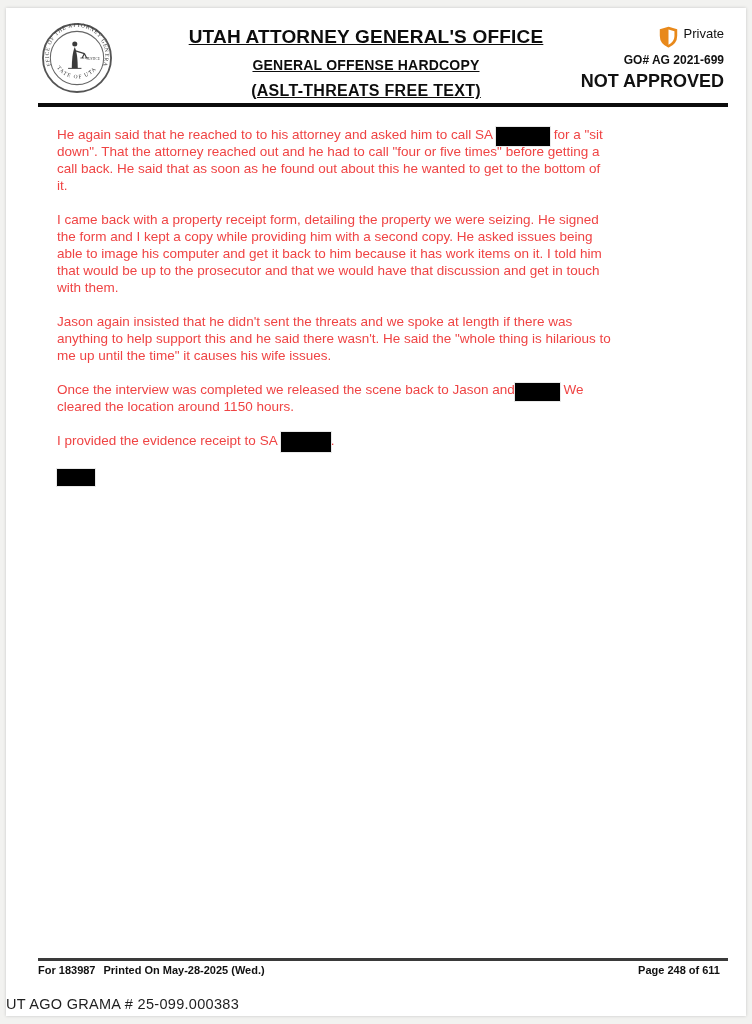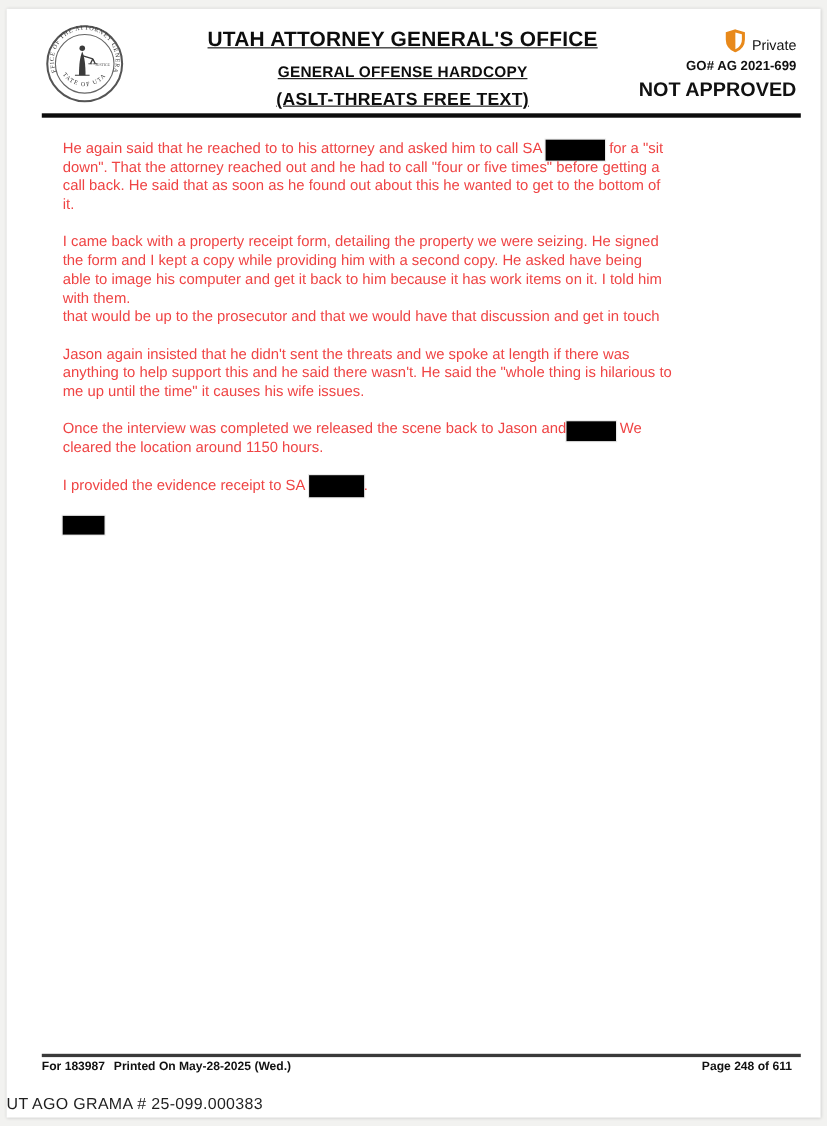--- a/index.html
+++ b/index.html
@@ -7,21 +7,21 @@
   .viewport{position:relative;width:752px;height:1024px;background:#f2f2f0;overflow:hidden;}
   .page{position:absolute;left:6px;top:8px;width:740px;height:1008px;background:#ffffff;
         box-shadow:0 0 3px rgba(0,0,0,.18);}
   
   .seal{position:absolute;left:34px;top:12px;width:74px;height:76px;}
   .hdr-center{position:absolute;left:120px;right:140px;top:18px;text-align:center;color:#0d0d0d;text-decoration:underline;}
   .hdr-title{font-size:19px;font-weight:bold;letter-spacing:.2px;}
   .hdr-sub{font-size:14px;font-weight:bold;margin-top:9px;letter-spacing:.2px;}
   .hdr-form{font-size:16px;font-weight:bold;margin-top:9px;letter-spacing:.3px;}
   .classif{position:absolute;right:22px;top:18px;text-align:right;color:#111;}
-  .classif .priv-row{display:flex;align-items:flex-end;justify-content:flex-end;gap:6px;font-size:13px;}
+  .classif .priv-row{display:flex;align-items:flex-start;justify-content:flex-end;gap:6px;font-size:13px;}
   .classif .go{font-size:12px;font-weight:bold;margin-top:5px;}
   .classif .status{font-size:18px;font-weight:bold;margin-top:4px;}
   .rule-top{position:absolute;left:32px;top:95px;width:690px;height:4px;background:#0c0c0c;}
   
   .doc-body{position:absolute;left:51px;top:118px;width:668px;color:#ef4444;
             font-size:13.5px;line-height:17px;}
   .para{margin-bottom:17px;}
   .line{height:17px;white-space:nowrap;}
   .redaction{display:inline-block;background:#000;vertical-align:bottom;
              box-shadow:0 0 0 1px #8a8a8a33;margin-bottom:-3px;}
@@ -87,24 +87,24 @@
 
     <div class="doc-body">
         <div class="para">
           <div class="line"><span>He again said that he reached to to his attorney and asked him to call SA </span><span class="redaction" style="width: 54px; height: 19px; background: rgb(0, 0, 0);"></span><span> for a "sit</span></div>
           <div class="line"><span>down". That the attorney reached out and he had to call "four or five times" before getting a</span></div>
           <div class="line"><span>call back. He said that as soon as he found out about this he wanted to get to the bottom of</span></div>
           <div class="line"><span>it.</span></div>
         </div>
         <div class="para">
           <div class="line"><span>I came back with a property receipt form, detailing the property we were seizing. He signed</span></div>
-          <div class="line"><span>the form and I kept a copy while providing him with a second copy. He asked have being</span></div>
+          <div class="line"><span>the form and I kept a copy while providing him with a second copy. He asked issues being</span></div>
           <div class="line"><span>able to image his computer and get it back to him because it has work items on it. I told him</span></div>
+          <div class="line"><span>that would be up to the prosecutor and that we would have that discussion and get in touch</span></div>
           <div class="line"><span>with them.</span></div>
-          <div class="line"><span>that would be up to the prosecutor and that we would have that discussion and get in touch</span></div>
         </div>
         <div class="para">
           <div class="line"><span>Jason again insisted that he didn't sent the threats and we spoke at length if there was</span></div>
           <div class="line"><span>anything to help support this and he said there wasn't. He said the "whole thing is hilarious to</span></div>
           <div class="line"><span>me up until the time" it causes his wife issues.</span></div>
         </div>
         <div class="para">
           <div class="line"><span>Once the interview was completed we released the scene back to Jason and</span><span class="redaction" style="width: 45px; height: 18px; background: rgb(0, 0, 0);"></span><span> We</span></div>
           <div class="line"><span>cleared the location around 1150 hours.</span></div>
         </div>

